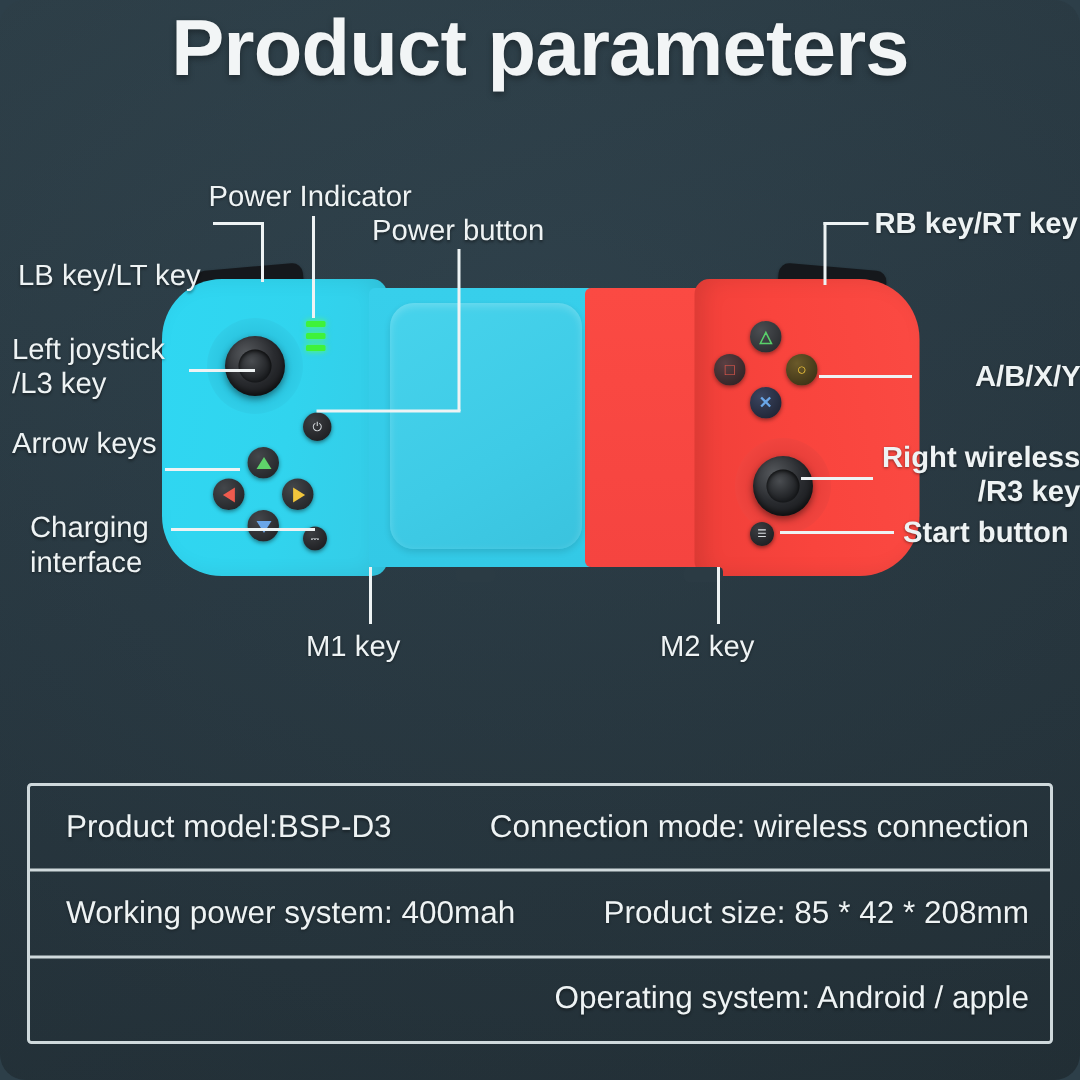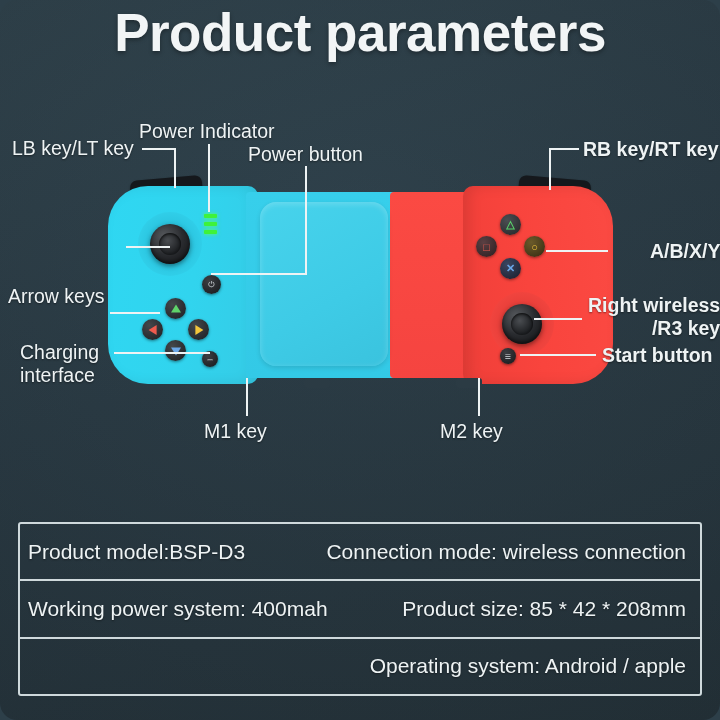--- a/index.html
+++ b/index.html
@@ -32,21 +32,21 @@
   
   .lab{
     position:absolute;
     color:#eef3f4;
     font-size:19.5px;
     line-height:23px;
     white-space:pre;
     text-shadow:0 1px 2px rgba(0,0,0,.45);
   }
   .lab.r{text-align:right;font-weight:bold;}
-  .lab.l{text-align:left;}
+  .lab.l{text-align:left;margin-top:36px;}
 
   
   .ln{position:absolute;background:#eef3f4;}
   .lnh{height:2px;}
   .lnv{width:2px;}
 
   
   #ctrl{position:absolute;left:108px;top:186px;width:505px;height:198px;}
 
   .bumper{
@@ -159,21 +159,21 @@
   #spec .row{
     flex:1;display:flex;align-items:center;
     border-bottom:2px solid #cfd9dc;
     box-sizing:border-box;
   }
   #spec .row:last-child{border-bottom:none;}
   #spec .cell{
     color:#eef3f4;font-size:21px;white-space:nowrap;
     text-shadow:0 1px 2px rgba(0,0,0,.4);
   }
-  #spec .c1{padding-left:8px;}
+  #spec .c1{padding-left:24px;}
   #spec .c2{margin-left:auto;padding-right:14px;}
 </style>
 </head>
 <body>
 
 <div id="stage">
 
   <div class="title">Product parameters</div>
 
   <div id="ctrl">
@@ -245,20 +245,22 @@
   <div class="ln lnh" style="left:142px;top:148px;width:34px;"></div>
   <div class="ln lnv" style="left:174px;top:148px;height:40px;"></div>
 
   <div class="lab" style="left:139px;top:120px;">Power Indicator</div>
   <div class="ln lnv" style="left:208px;top:144px;height:68px;"></div>
 
   <div class="lab" style="left:248px;top:143px;">Power button</div>
   <div class="ln lnv" style="left:305px;top:166px;height:108px;"></div>
   <div class="ln lnh" style="left:211px;top:273px;width:96px;"></div>
 
+  <div class="lab" style="left:8px;top:222px;">Left joystick
+/L3 key</div>
   <div class="ln lnh" style="left:126px;top:246px;width:44px;"></div>
 
   <div class="lab" style="left:8px;top:285px;">Arrow keys</div>
   <div class="ln lnh" style="left:110px;top:312px;width:50px;"></div>
 
   <div class="lab" style="left:20px;top:341px;">Charging
 interface</div>
   <div class="ln lnh" style="left:114px;top:352px;width:96px;"></div>
 
   <div class="lab" style="left:204px;top:420px;">M1 key</div>

